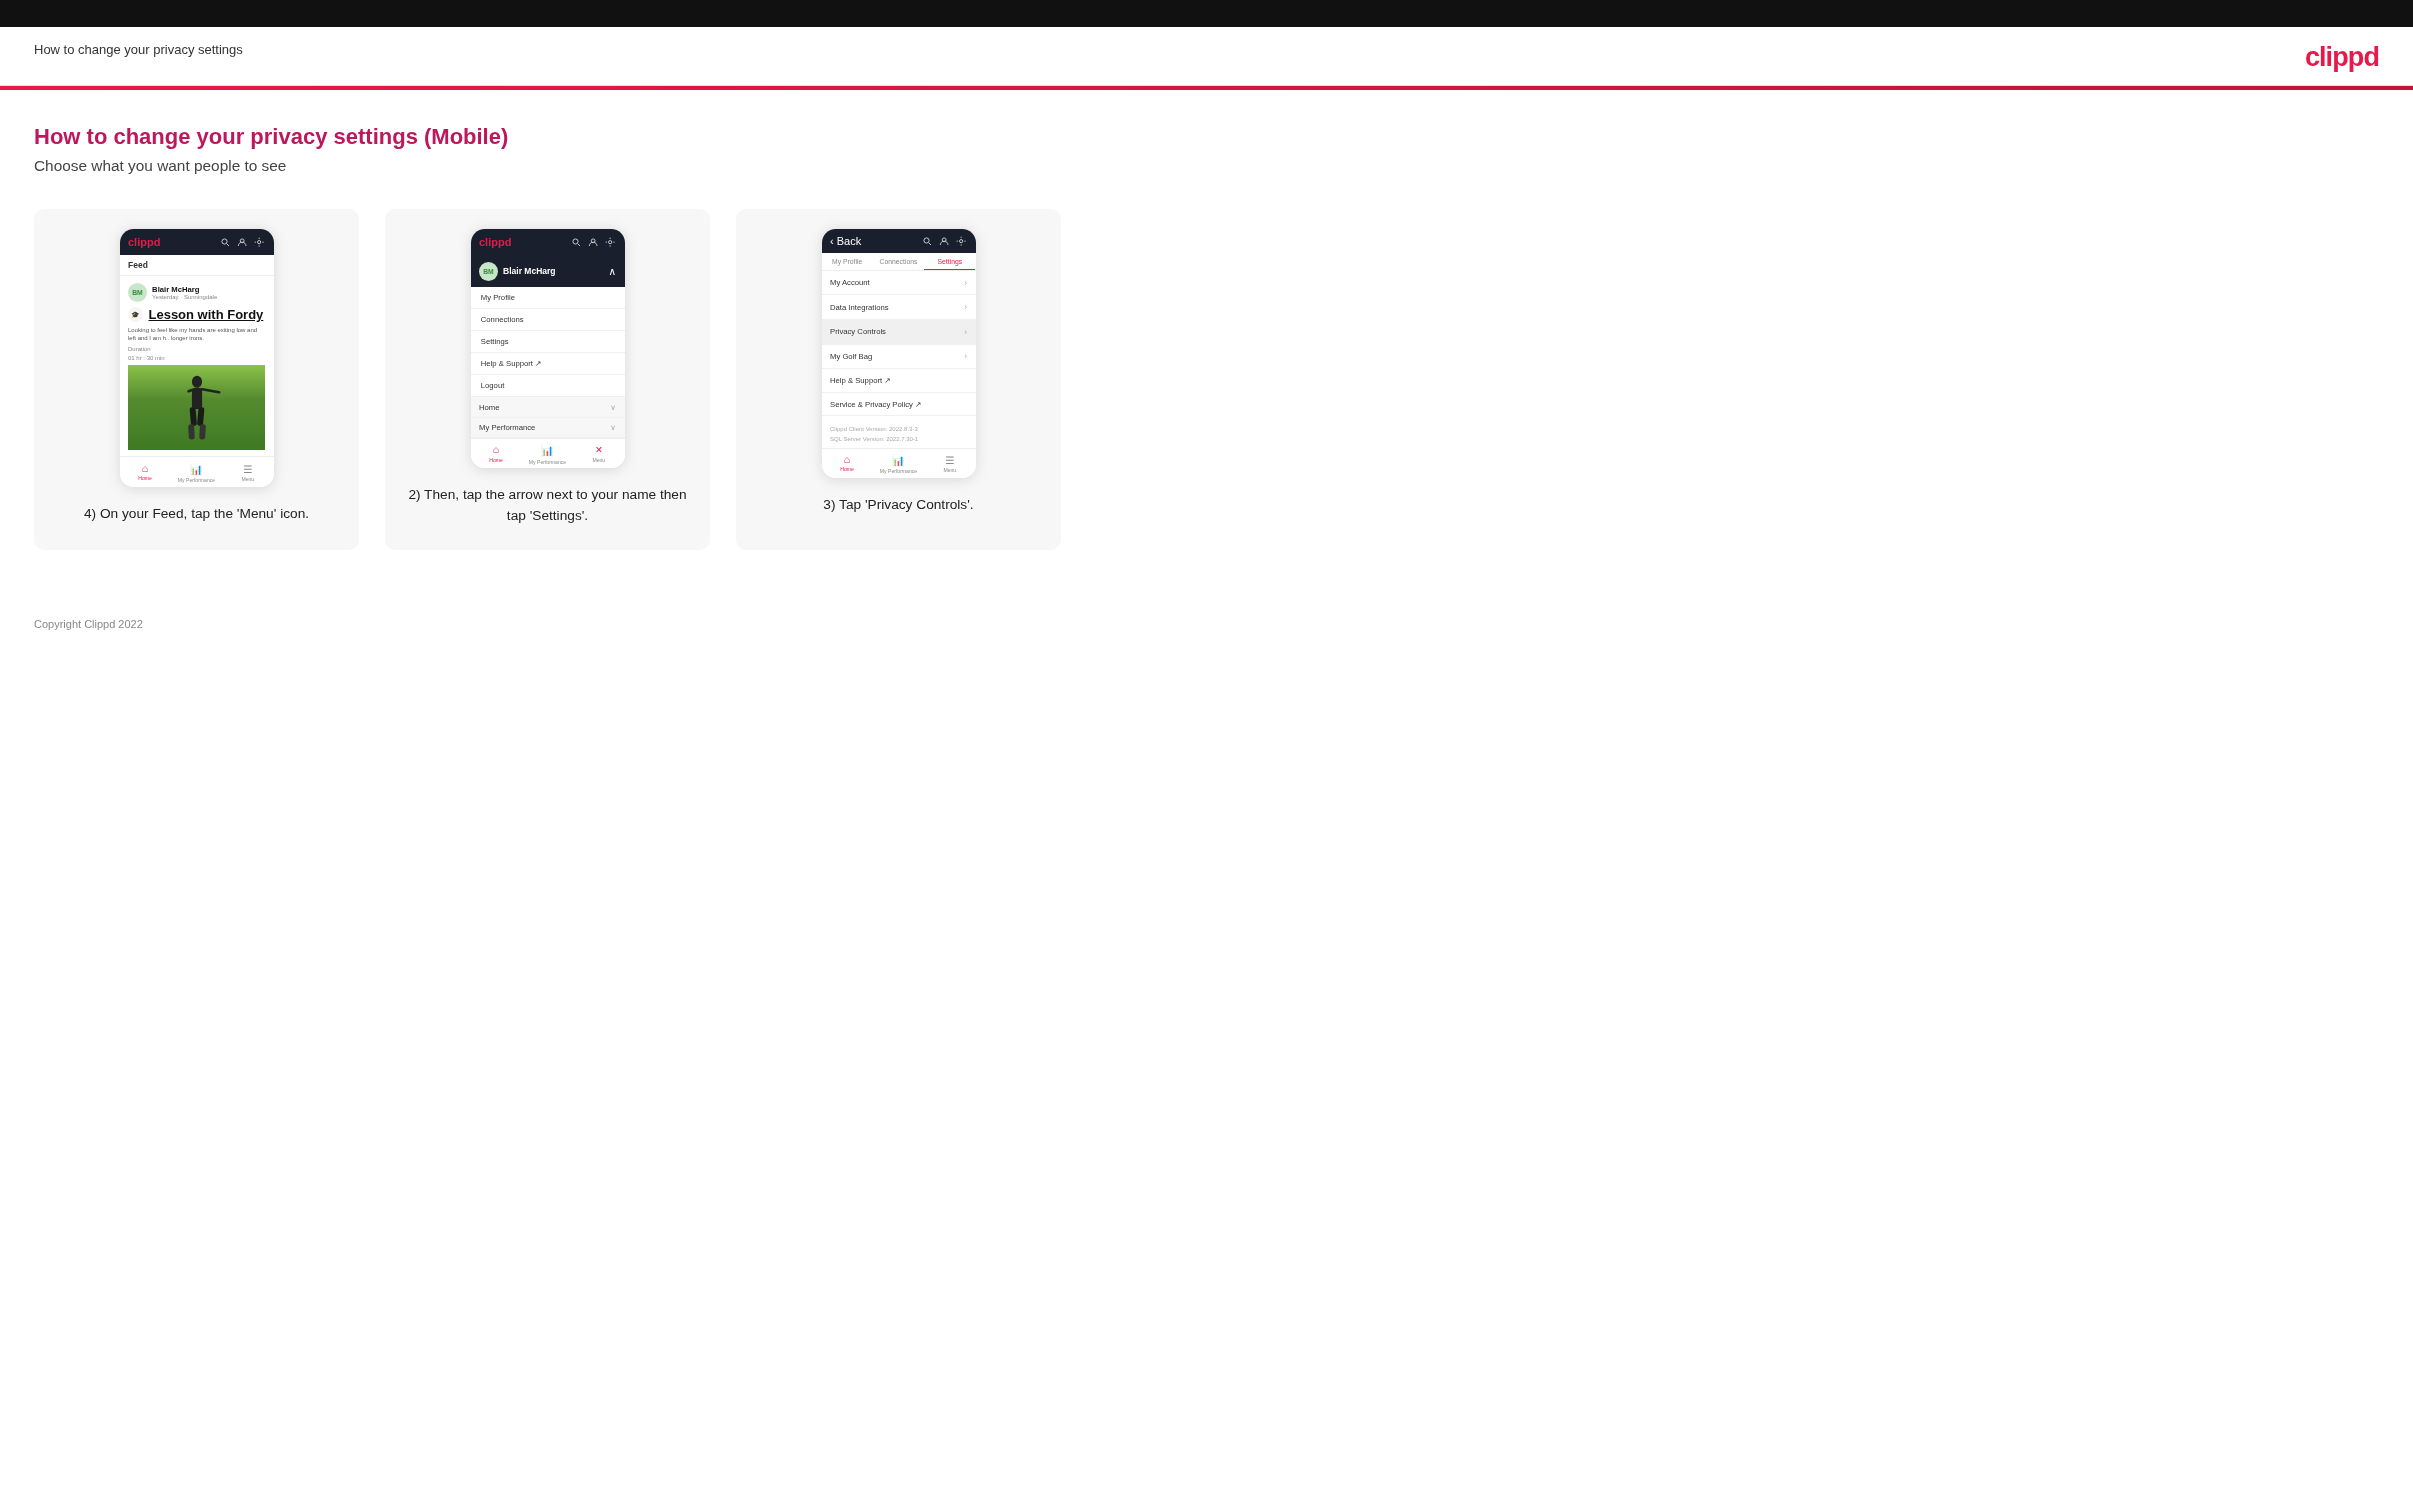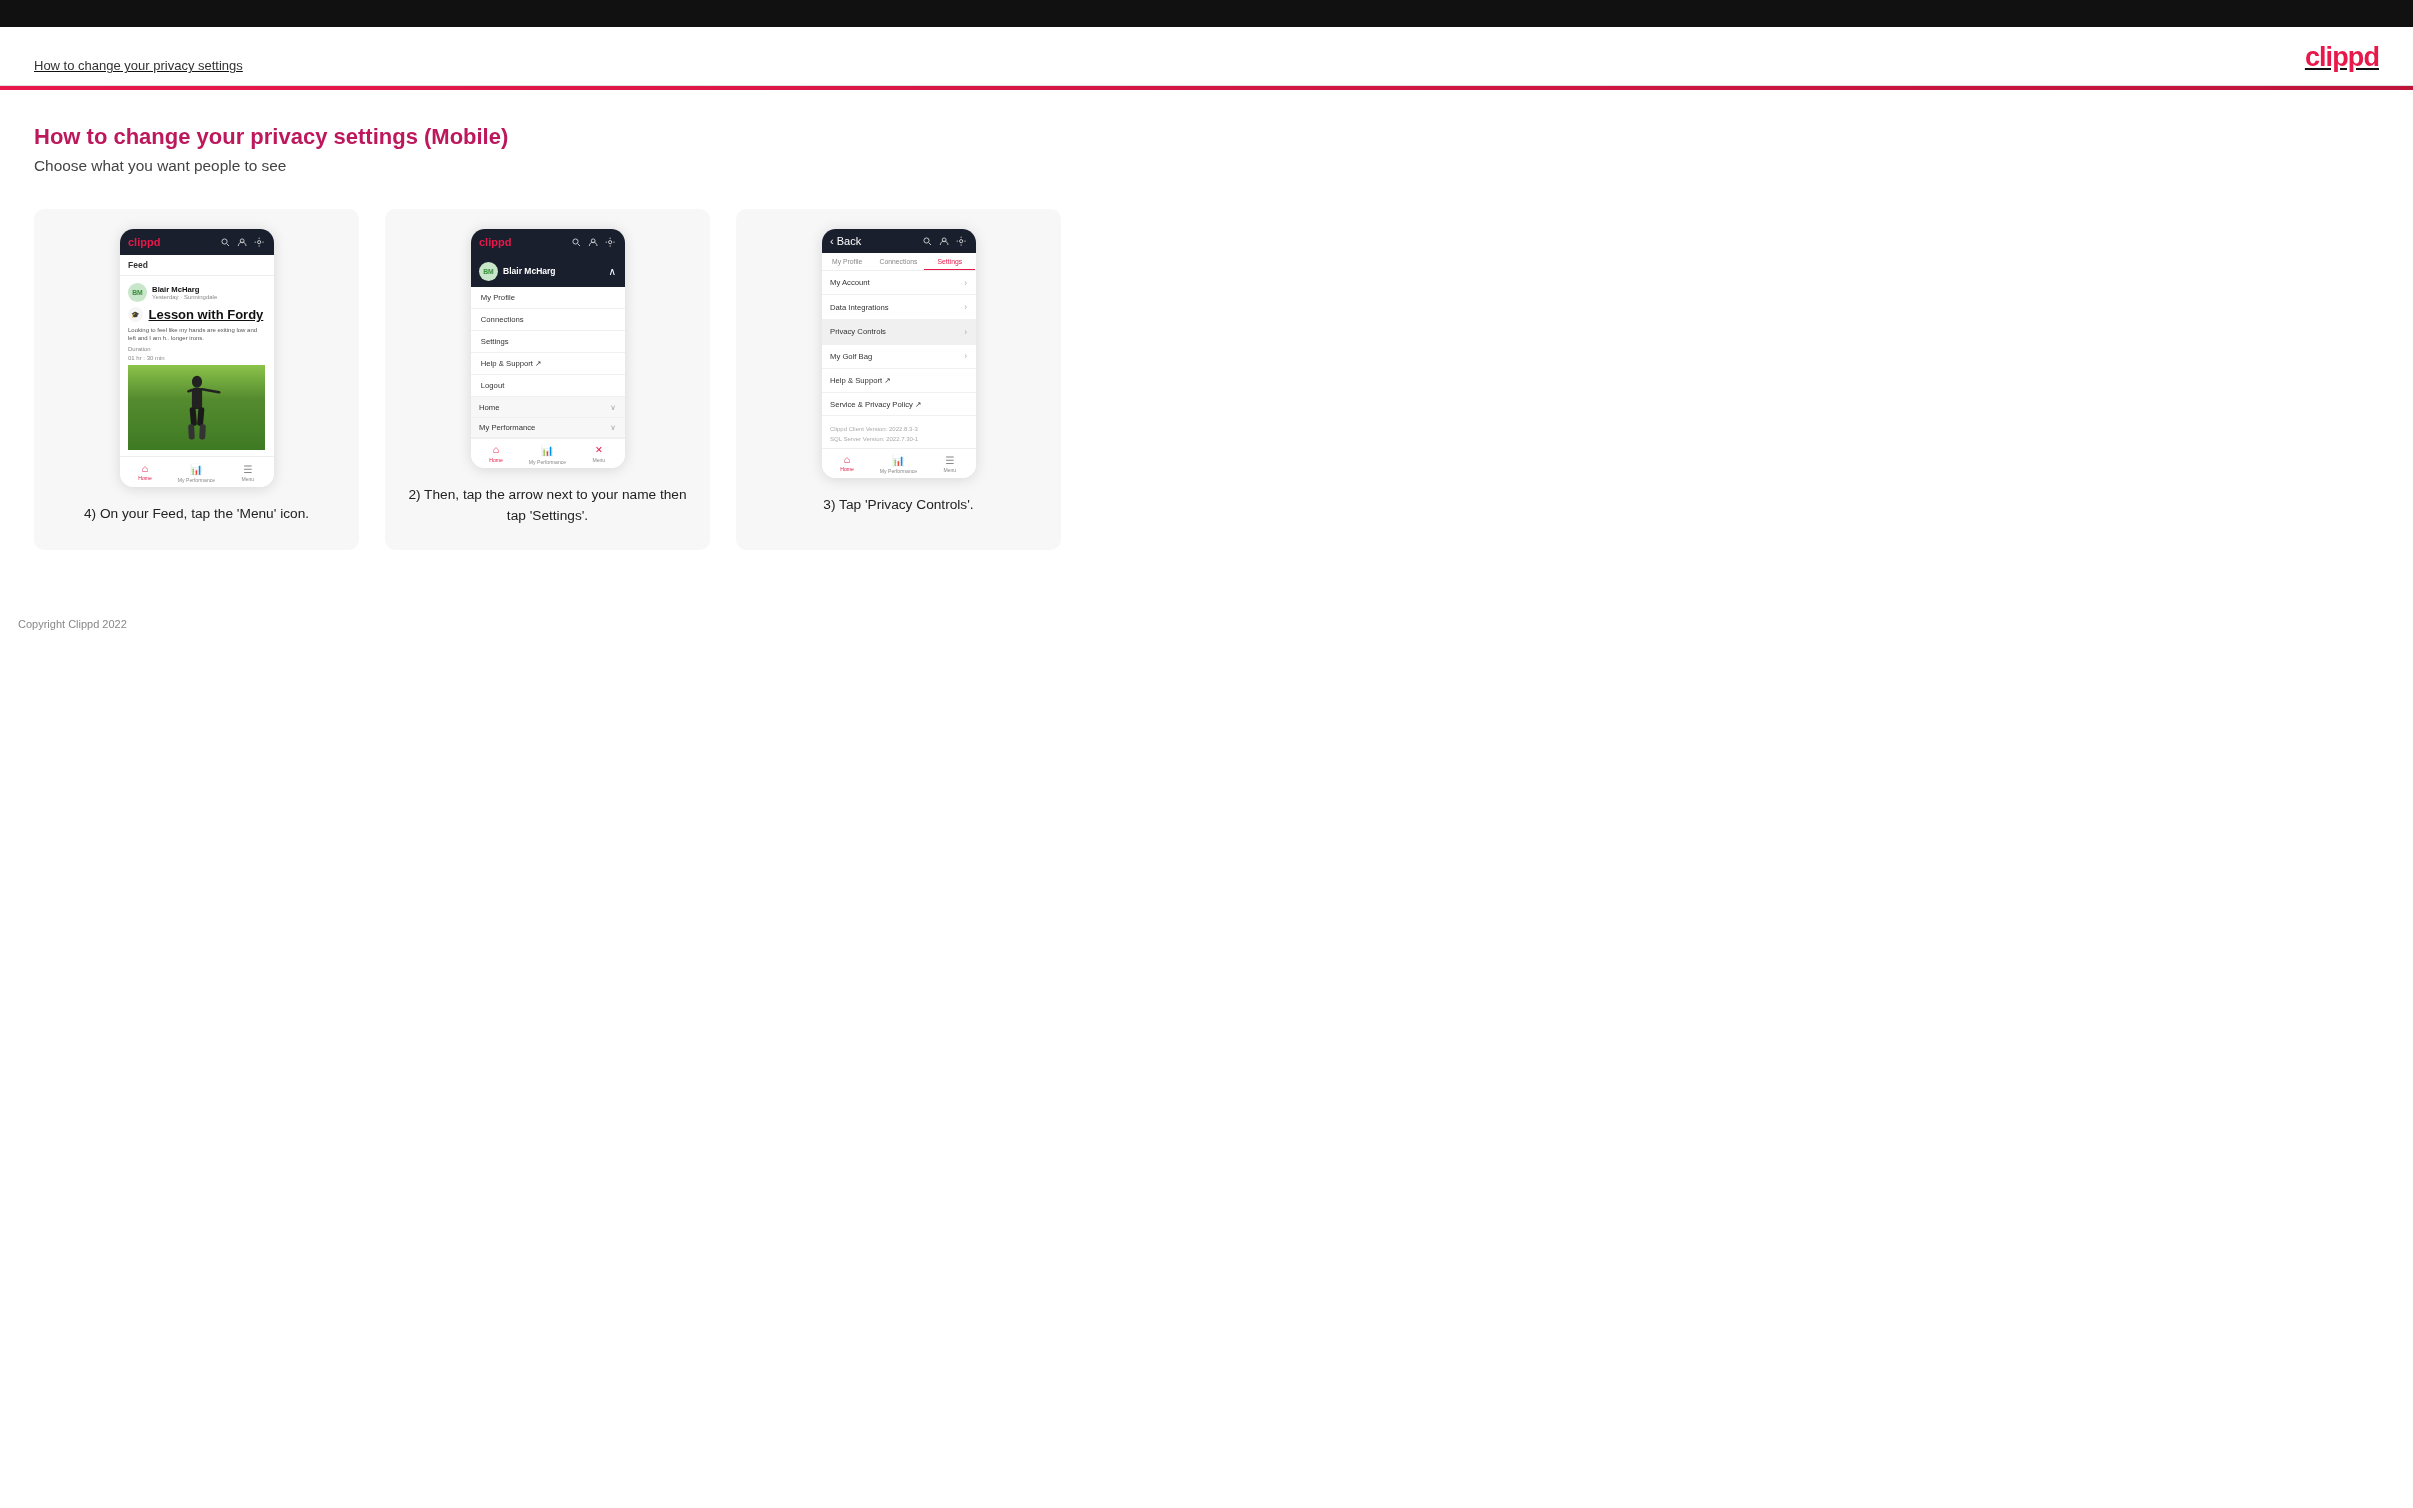--- a/index.html
+++ b/index.html
@@ -19,25 +19,24 @@
     
     .accent-line {
       height: 3.4px;
       background: linear-gradient(to right, #e8184a, #c0143a);
       width: 100%;
     }
 
     
     .header {
       display: flex;
-      align-items: flex-end;
+      align-items: flex-start;
       justify-content: space-between;
       padding: 15.4px 34px 12px 34px;
       border-bottom: 0.9px solid #e0e0e0;
-      text-decoration: underline;
     }
     .header-title {
       font-size: 13px;
       color: #333;
     }
     .logo {
       font-size: 27px;
       font-weight: 700;
       color: #e8184a;
       letter-spacing: -0.9px;
@@ -335,21 +334,21 @@
     .step-caption {
       font-size: 13.7px;
       color: #222;
       text-align: center;
       line-height: 1.5;
       font-weight: 400;
     }
 
     
     .footer {
-      padding: 17px 18px;
+      padding: 17px 34px;
       font-size: 11px;
       color: #888;
     }
   </style>
 </head>
 <body>
 
 <div class="top-bar"></div>
 
 <div class="header">

